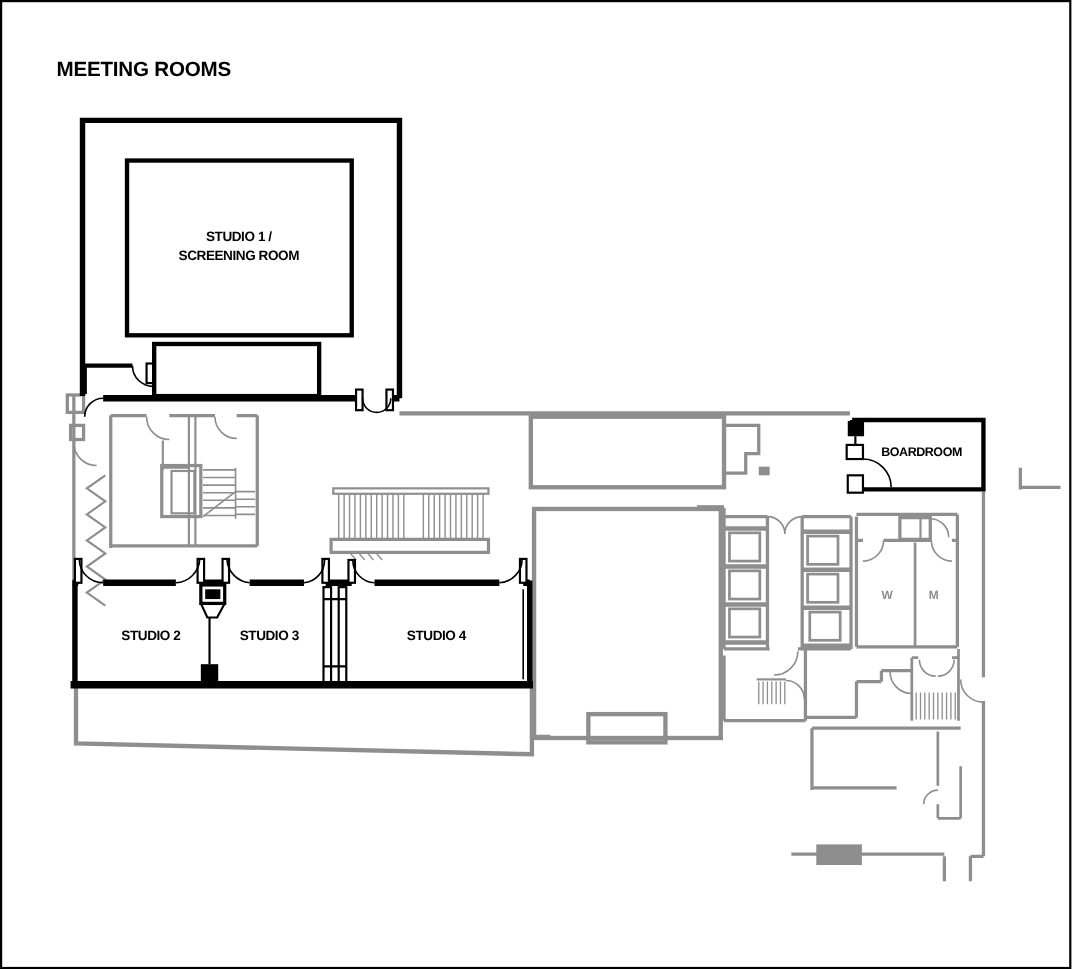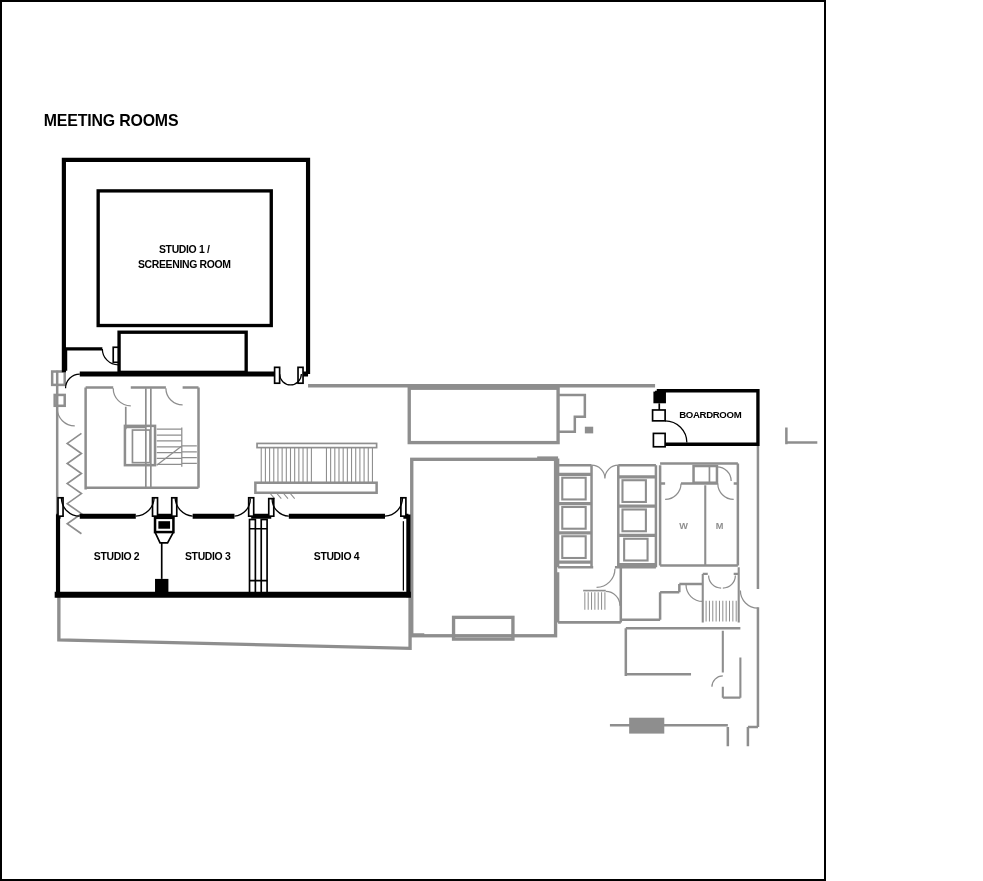--- a/index.html
+++ b/index.html
@@ -1,18 +1,18 @@
 <!DOCTYPE html>
 <html><head>
 <meta charset="utf-8">
 <style>
   html,body{margin:0;padding:0;background:#fff;}
   .canvas{
     position:relative;
-    width:826px;height:881px;
+    width:974px;height:881px;
     box-sizing:border-box;
     background:#ffffff;
     border:2px solid #000;
     font-family:"Liberation Sans", sans-serif;
     overflow:hidden;
   }
   svg{display:block;width:100%;height:100%;}
   
   .wb{stroke:#000000;fill:none;}
   .wg{stroke:#8e8e8e;fill:none;}

